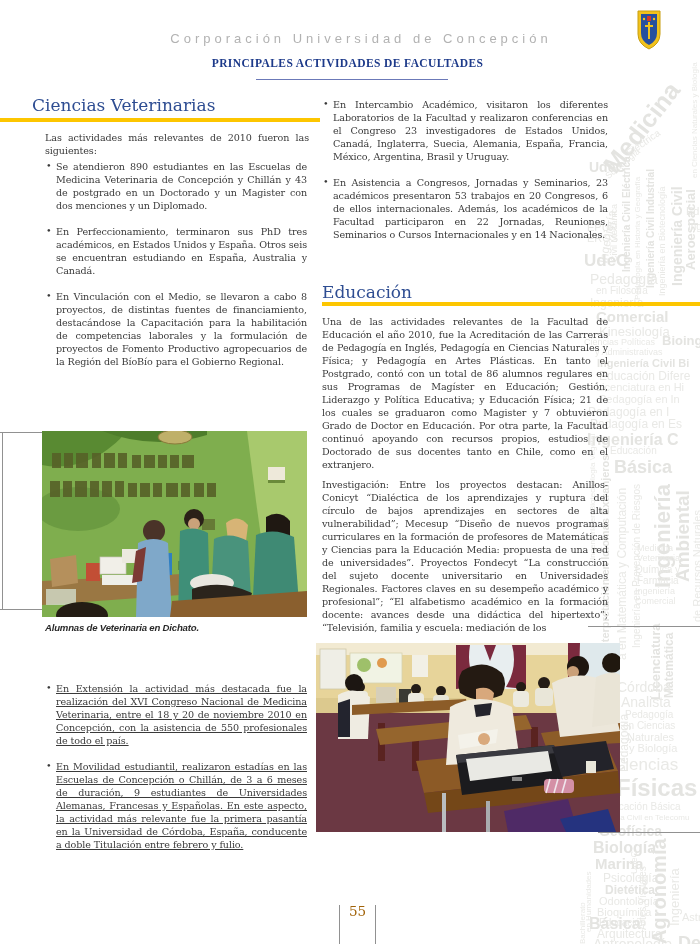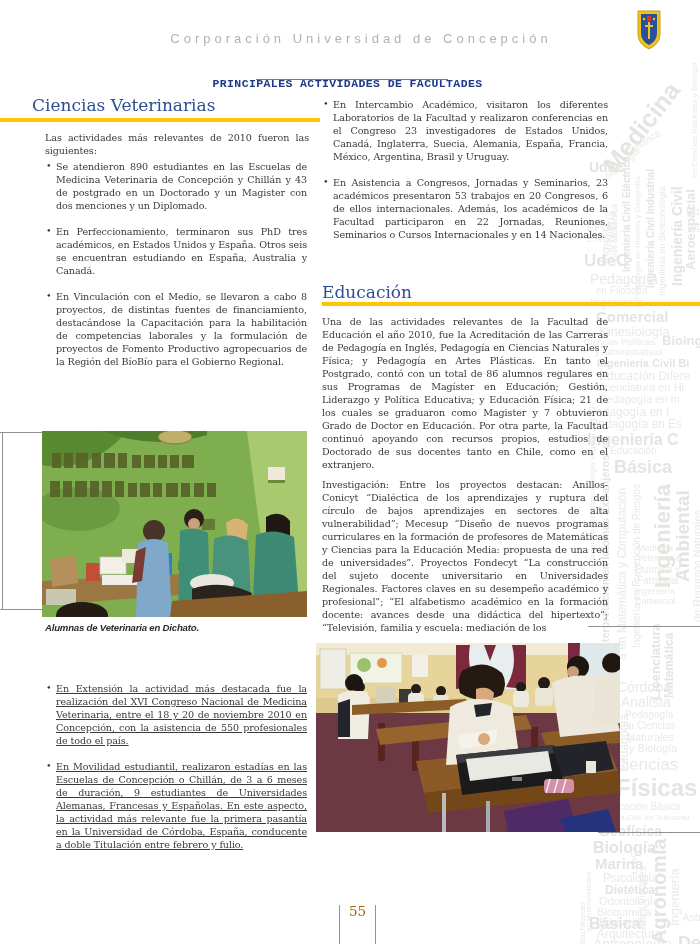--- a/index.html
+++ b/index.html
@@ -6,21 +6,21 @@
   .page{position:relative;width:700px;height:944px;background:#ffffff;overflow:hidden;
         font-family:"DejaVu Serif",serif;color:#3a3a3a;}
   .abs{position:absolute;}
   
   .wm{position:absolute;font-family:"Liberation Sans",sans-serif;color:#e9e9e6;
       white-space:nowrap;transform-origin:0 0;line-height:1;}
   .wm.b{font-weight:bold;color:#e4e4e1;}
   
   .org{left:0;top:31px;width:700px;text-align:center;font-family:"Liberation Sans",sans-serif;
        font-size:13px;letter-spacing:4px;color:#b2b2b2;padding-left:11px;}
-  .section{left:0;top:77px;width:695px;text-align:center;font-family:Liberation Mono, monospace;
+  .section{left:0;top:57px;width:695px;text-align:center;font-family:Liberation Serif, serif;
        font-size:11.5px;font-weight:bold;letter-spacing:.4px;color:#1d3a8a;}
   .section-rule{left:256px;top:79px;width:192px;height:1px;background:#6b79b8;}
   
   .col-heading{font-size:17px;color:#2e4d92;text-align:left;line-height:1.1;}
   .goldbar{height:4px;background:#fdc600;}
   
   .jtext{font-size:9.6px;line-height:13px;letter-spacing:-0.1px;text-align:justify;
          overflow:hidden;hyphens:auto;}
   ul.bullets{list-style:none;margin:0;padding:0;}
   .bullets li{position:relative;padding-left:11px;margin-bottom:13px;text-align:justify;}

